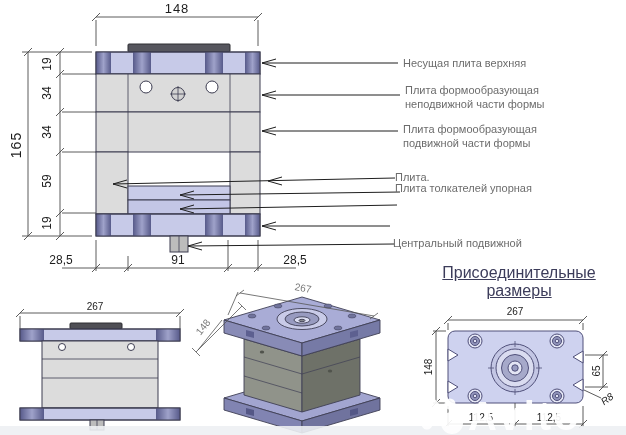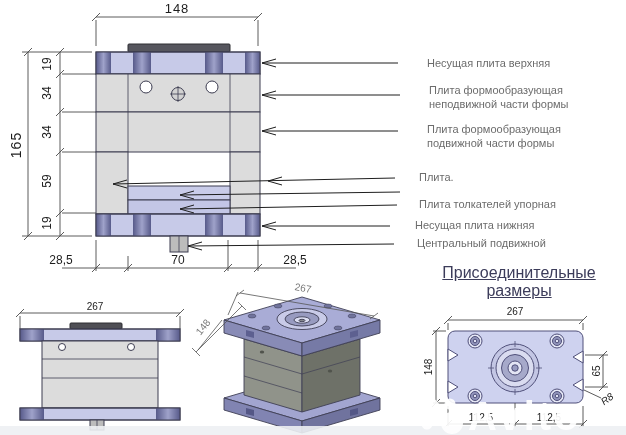--- a/index.html
+++ b/index.html
@@ -5,21 +5,21 @@
   html,body{margin:0;padding:0;background:#fff;}
   .stage{position:relative;width:616px;height:435px;background:#ffffff;overflow:hidden;
          font-family:"Liberation Sans",sans-serif;padding-left:36px;}
   .stage svg{position:absolute;left:0;top:0;}
   .dim{position:absolute;font:12px "Liberation Sans",sans-serif;color:#1d1d1d;white-space:nowrap;}
   .dim.c{transform:translate(-50%,-50%);}
   .dim.rot{transform:translate(-50%,-50%) rotate(-90deg);}
   .dim.big{font-size:14px;letter-spacing:1px;}
   .dim.md{font-size:13px;letter-spacing:1px;}
   .dim.sm{font-size:10px;}
-  .lbl{position:absolute;font:11px/13.5px "Liberation Sans",sans-serif;color:#6c6c6c;white-space:pre-line;margin-left:24px;}
+  .lbl{position:absolute;font:11px/13.5px "Liberation Sans",sans-serif;color:#6c6c6c;white-space:pre-line;}
   .title{position:absolute;font:16px/18px "Liberation Sans",sans-serif;color:#3c3c5a;
          text-align:center;white-space:pre-line;transform:translateX(-50%);text-decoration:underline;}
   .wm-text{position:absolute;font-family:"Liberation Sans",sans-serif;font-weight:bold;
            font-size:40px;letter-spacing:3px;color:rgba(255,255,255,0.93);}
 </style>
 </head>
 <body>
 
 <div class="stage">
 
@@ -204,31 +204,30 @@
 </svg>
 
 <span class="dim c md" style="left:177px;top:8px">148</span>
 <span class="dim c rot big" style="left:16px;top:145px">165</span>
 <span class="dim c rot" style="left:47px;top:64px">19</span>
 <span class="dim c rot" style="left:47px;top:93px">34</span>
 <span class="dim c rot" style="left:47px;top:132px">34</span>
 <span class="dim c rot" style="left:47px;top:181px">59</span>
 <span class="dim c rot" style="left:47px;top:223px">19</span>
 <span class="dim c" style="left:61px;top:260px">28,5</span>
-<span class="dim c" style="left:178px;top:260px">70</span>
+<span class="dim c" style="left:178px;top:260px">91</span>
 <span class="dim c" style="left:295px;top:260px">28,5</span>
 
 <span class="lbl" style="left:403px;top:57px">Несущая плита верхняя</span>
 <span class="lbl" style="left:405px;top:84px">Плита формообразующая
 неподвижной части формы</span>
 <span class="lbl" style="left:403px;top:123px">Плита формообразующая
 подвижной части формы</span>
 <span class="lbl" style="left:395px;top:171px">Плита.</span>
-<span class="lbl" style="left:395px;top:198px">Плита толкателей упорная</span>
-<span class="lbl" style="left:391px;top:219px">Несущая плита нижняя</span>
+<span class="lbl" style="left:395px;top:182px">Плита толкателей упорная</span>
 <span class="lbl" style="left:393px;top:237px">Центральный подвижной</span>
 
 <span class="dim c sm" style="left:95px;top:306px">267</span>
 
 <span class="dim c sm" style="left:303px;top:288px;transform:translate(-50%,-50%) rotate(10deg);color:#777">267</span>
 <span class="dim c sm" style="left:203px;top:327px;transform:translate(-50%,-50%) rotate(-51deg);color:#777">148</span>
 
 <span class="title" style="left:519px;top:264px">Присоединительные
 размеры</span>
 <span class="dim c sm" style="left:515px;top:311px">267</span>

